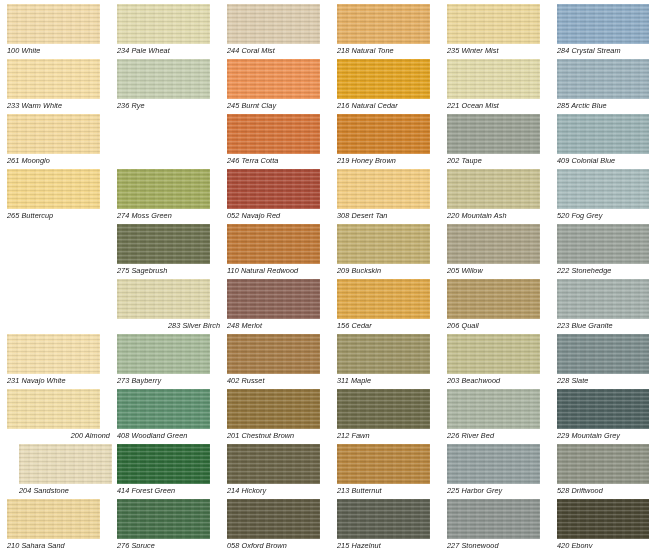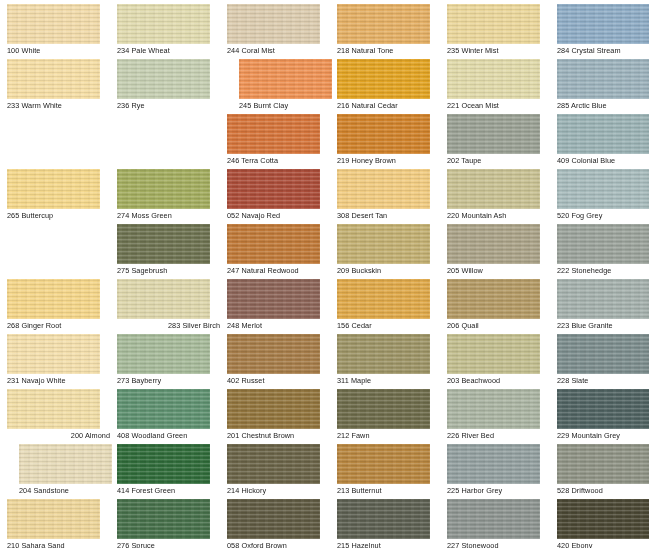--- a/index.html
+++ b/index.html
@@ -11,20 +11,21 @@
     height: 548px;
     background: #ffffff;
     font-family: "Liberation Sans", sans-serif;
     overflow: hidden;
   }
   #chart {
     position: relative;
     width: 649px;
     height: 548px;
     background: #ffffff;
+    font-style: italic;
   }
   .swatch-cell {
     position: absolute;
     width: 110px;
     height: 55px;
   }
   .swatch-chip {
     position: absolute;
     left: 7px;
     top: 4px;
@@ -97,36 +98,40 @@
       <div class="swatch-label">284 Crystal Stream</div>
     </div>
     <div class="swatch-cell" style="left: 0px; top: 55px;">
       <div class="swatch-chip" style="background-color: rgb(247, 223, 166);"></div>
       <div class="swatch-label">233 Warm White</div>
     </div>
     <div class="swatch-cell" style="left: 110px; top: 55px;">
       <div class="swatch-chip" style="background-color: rgb(198, 207, 178);"></div>
       <div class="swatch-label">236 Rye</div>
     </div>
-    <div class="swatch-cell" style="left: 232px; top: 55px;">
+    <div class="swatch-cell" style="left: 220px; top: 55px;">
       <div class="swatch-chip" style="background-color: rgb(239, 146, 84);"></div>
       <div class="swatch-label">245 Burnt Clay</div>
     </div>
     <div class="swatch-cell" style="left: 330px; top: 55px;">
       <div class="swatch-chip" style="background-color: rgb(227, 164, 34);"></div>
       <div class="swatch-label">216 Natural Cedar</div>
     </div>
     <div class="swatch-cell" style="left: 440px; top: 55px;">
       <div class="swatch-chip" style="background-color: rgb(226, 219, 171);"></div>
       <div class="swatch-label">221 Ocean Mist</div>
     </div>
     <div class="swatch-cell" style="left: 550px; top: 55px;">
       <div class="swatch-chip" style="background-color: rgb(157, 179, 189);"></div>
       <div class="swatch-label">285 Arctic Blue</div>
     </div>
+    <div class="swatch-cell" style="left: 0px; top: 110px;">
+      <div class="swatch-chip" style="background-color: rgb(245, 219, 160);"></div>
+      <div class="swatch-label">261 Moonglo</div>
+    </div>
     <div class="swatch-cell" style="left: 220px; top: 110px;">
       <div class="swatch-chip" style="background-color: rgb(213, 116, 58);"></div>
       <div class="swatch-label">246 Terra Cotta</div>
     </div>
     <div class="swatch-cell" style="left: 330px; top: 110px;">
       <div class="swatch-chip" style="background-color: rgb(208, 130, 42);"></div>
       <div class="swatch-label">219 Honey Brown</div>
     </div>
     <div class="swatch-cell" style="left: 440px; top: 110px;">
       <div class="swatch-chip" style="background-color: rgb(154, 161, 148);"></div>
@@ -159,38 +164,34 @@
     <div class="swatch-cell" style="left: 550px; top: 165px;">
       <div class="swatch-chip" style="background-color: rgb(168, 188, 189);"></div>
       <div class="swatch-label">520 Fog Grey</div>
     </div>
     <div class="swatch-cell" style="left: 110px; top: 220px;">
       <div class="swatch-chip" style="background-color: rgb(109, 114, 80);"></div>
       <div class="swatch-label">275 Sagebrush</div>
     </div>
     <div class="swatch-cell" style="left: 220px; top: 220px;">
       <div class="swatch-chip" style="background-color: rgb(192, 121, 56);"></div>
-      <div class="swatch-label">247 Natural Redwood</div>
+      <div class="swatch-label">110 Natural Redwood</div>
     </div>
     <div class="swatch-cell" style="left: 330px; top: 220px;">
       <div class="swatch-chip" style="background-color: rgb(195, 176, 114);"></div>
       <div class="swatch-label">209 Buckskin</div>
     </div>
     <div class="swatch-cell" style="left: 440px; top: 220px;">
       <div class="swatch-chip" style="background-color: rgb(171, 163, 136);"></div>
       <div class="swatch-label">205 Willow</div>
     </div>
     <div class="swatch-cell" style="left: 550px; top: 220px;">
       <div class="swatch-chip" style="background-color: rgb(155, 163, 155);"></div>
       <div class="swatch-label">222 Stonehedge</div>
     </div>
-    <div class="swatch-cell" style="left: 0px; top: 275px;">
-      <div class="swatch-chip" style="background-color: rgb(246, 215, 138);"></div>
-      <div class="swatch-label">268 Ginger Root</div>
-    </div>
     <div class="swatch-cell" style="left: 110px; top: 275px; text-align: right;">
       <div class="swatch-chip" style="background-color: rgb(223, 216, 173);"></div>
       <div class="swatch-label">283 Silver Birch</div>
     </div>
     <div class="swatch-cell" style="left: 220px; top: 275px;">
       <div class="swatch-chip" style="background-color: rgb(140, 100, 87);"></div>
       <div class="swatch-label">248 Merlot</div>
     </div>
     <div class="swatch-cell" style="left: 330px; top: 275px;">
       <div class="swatch-chip" style="background-color: rgb(224, 169, 73);"></div>

